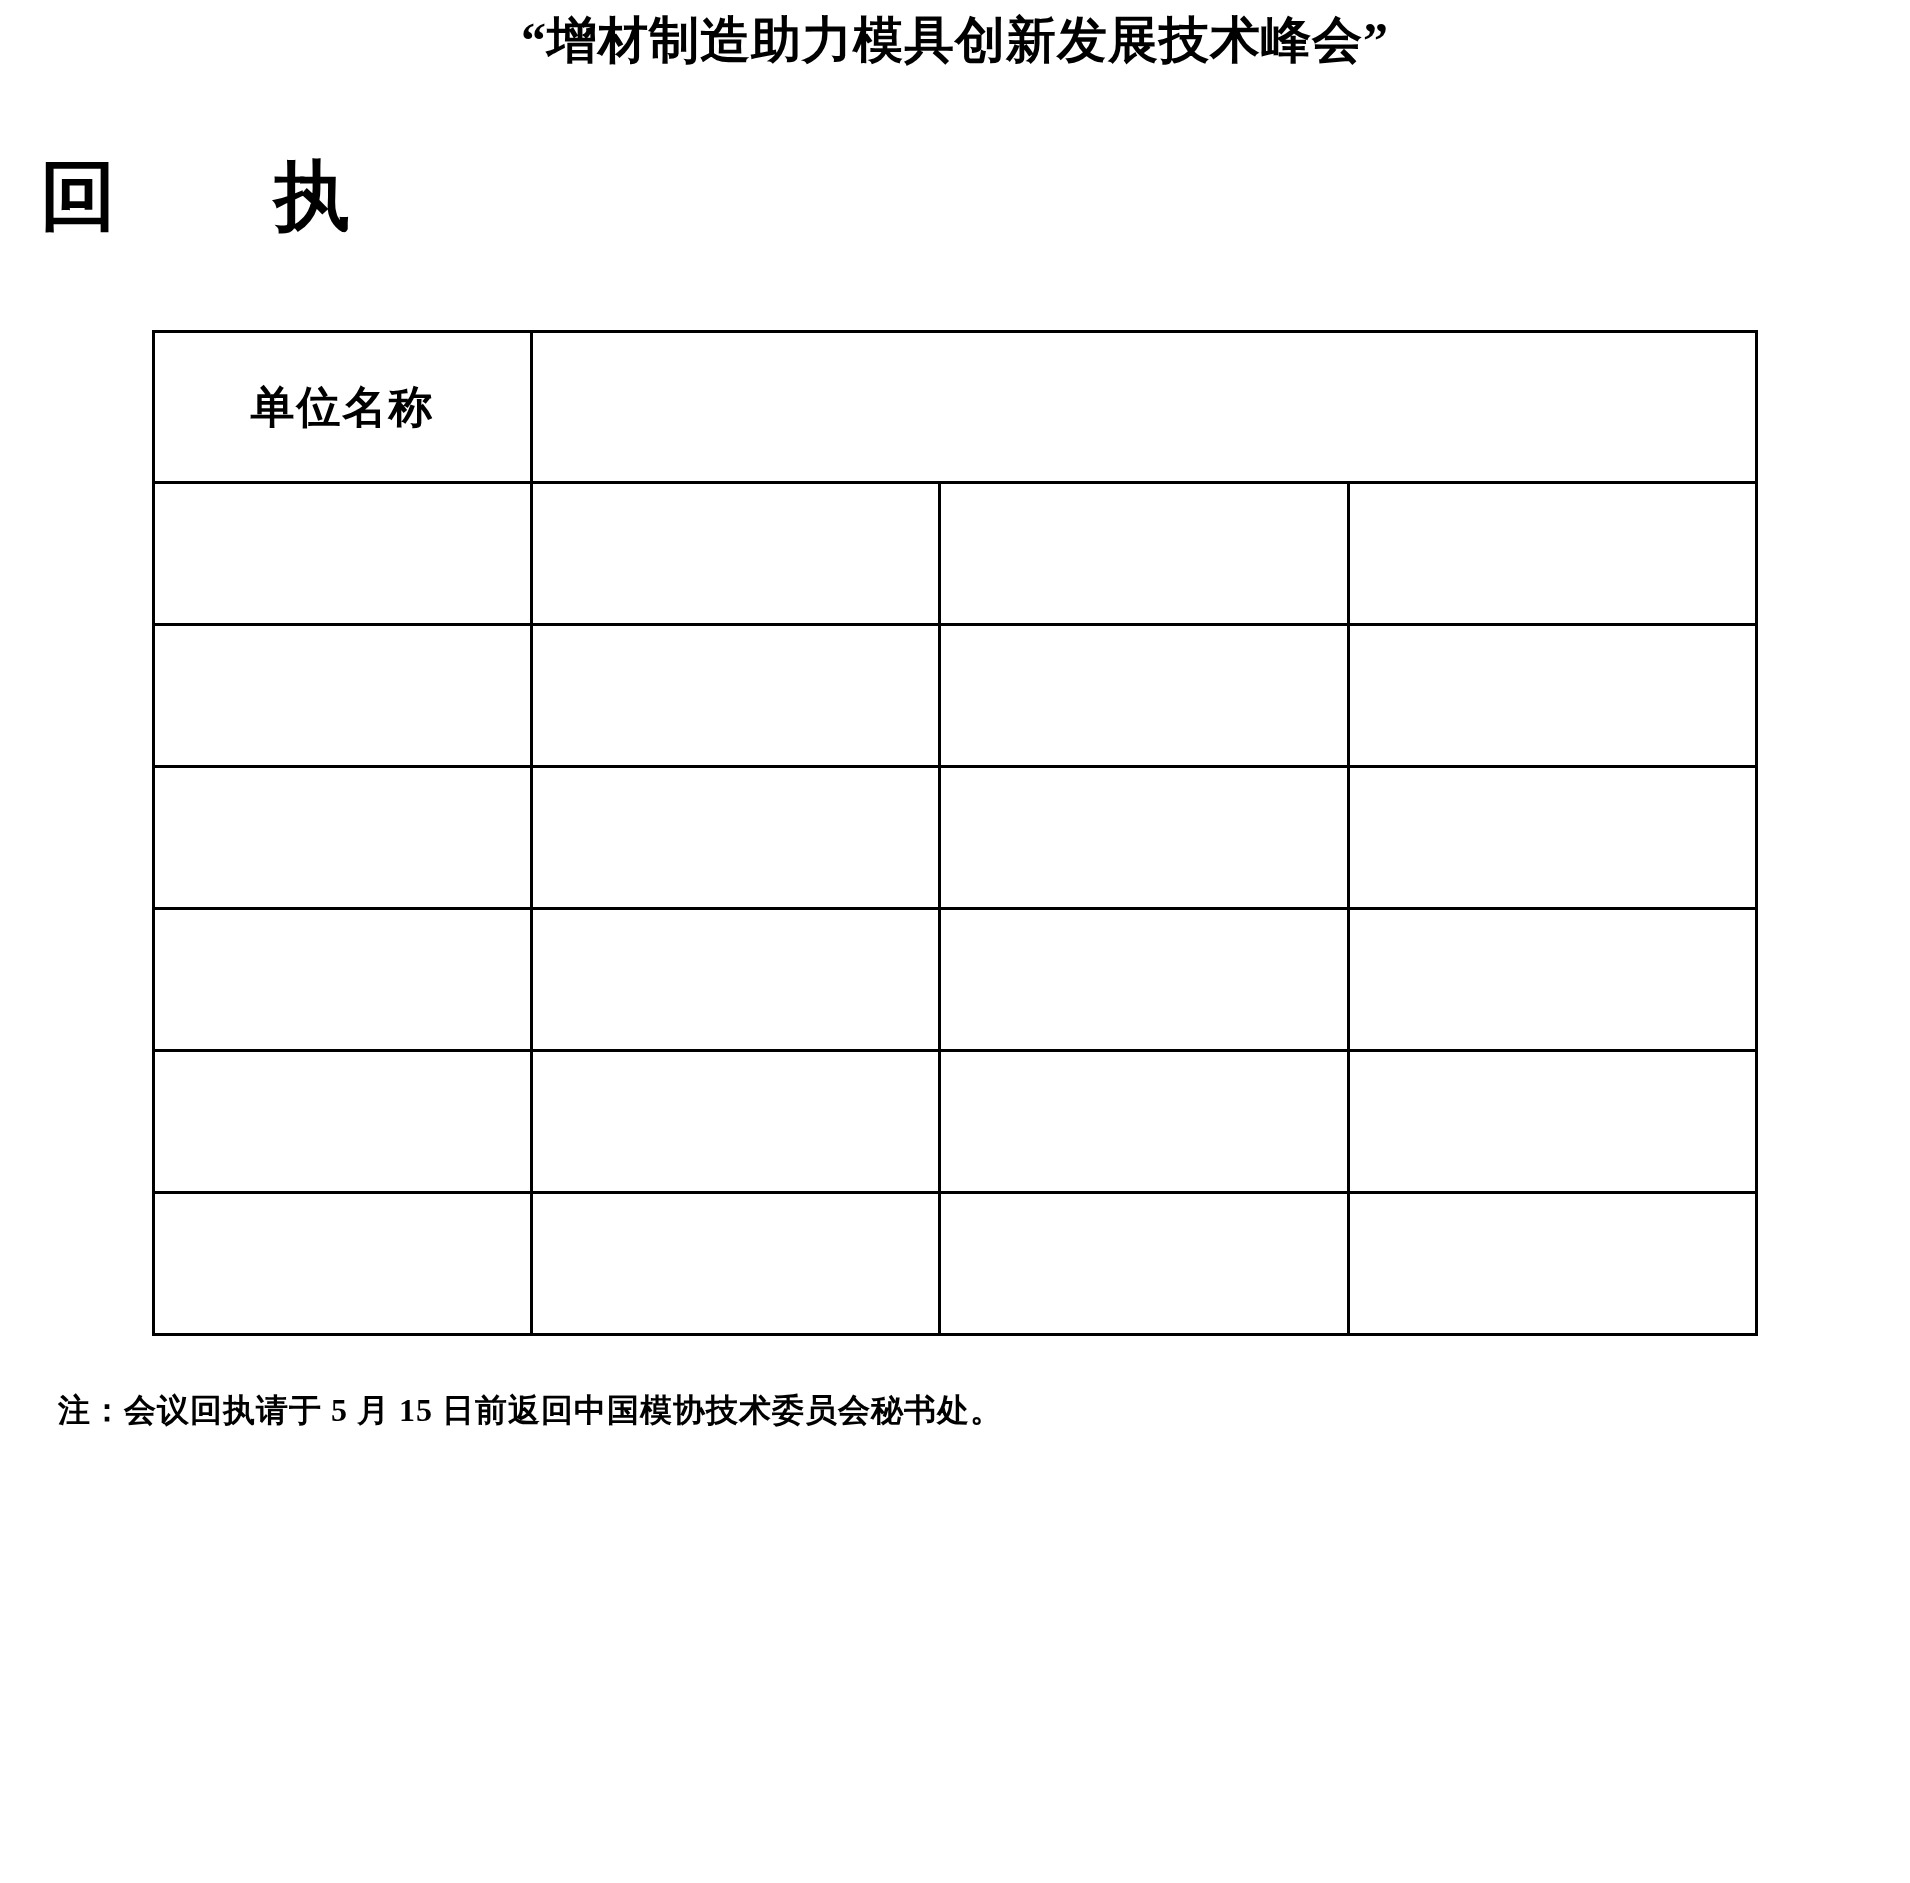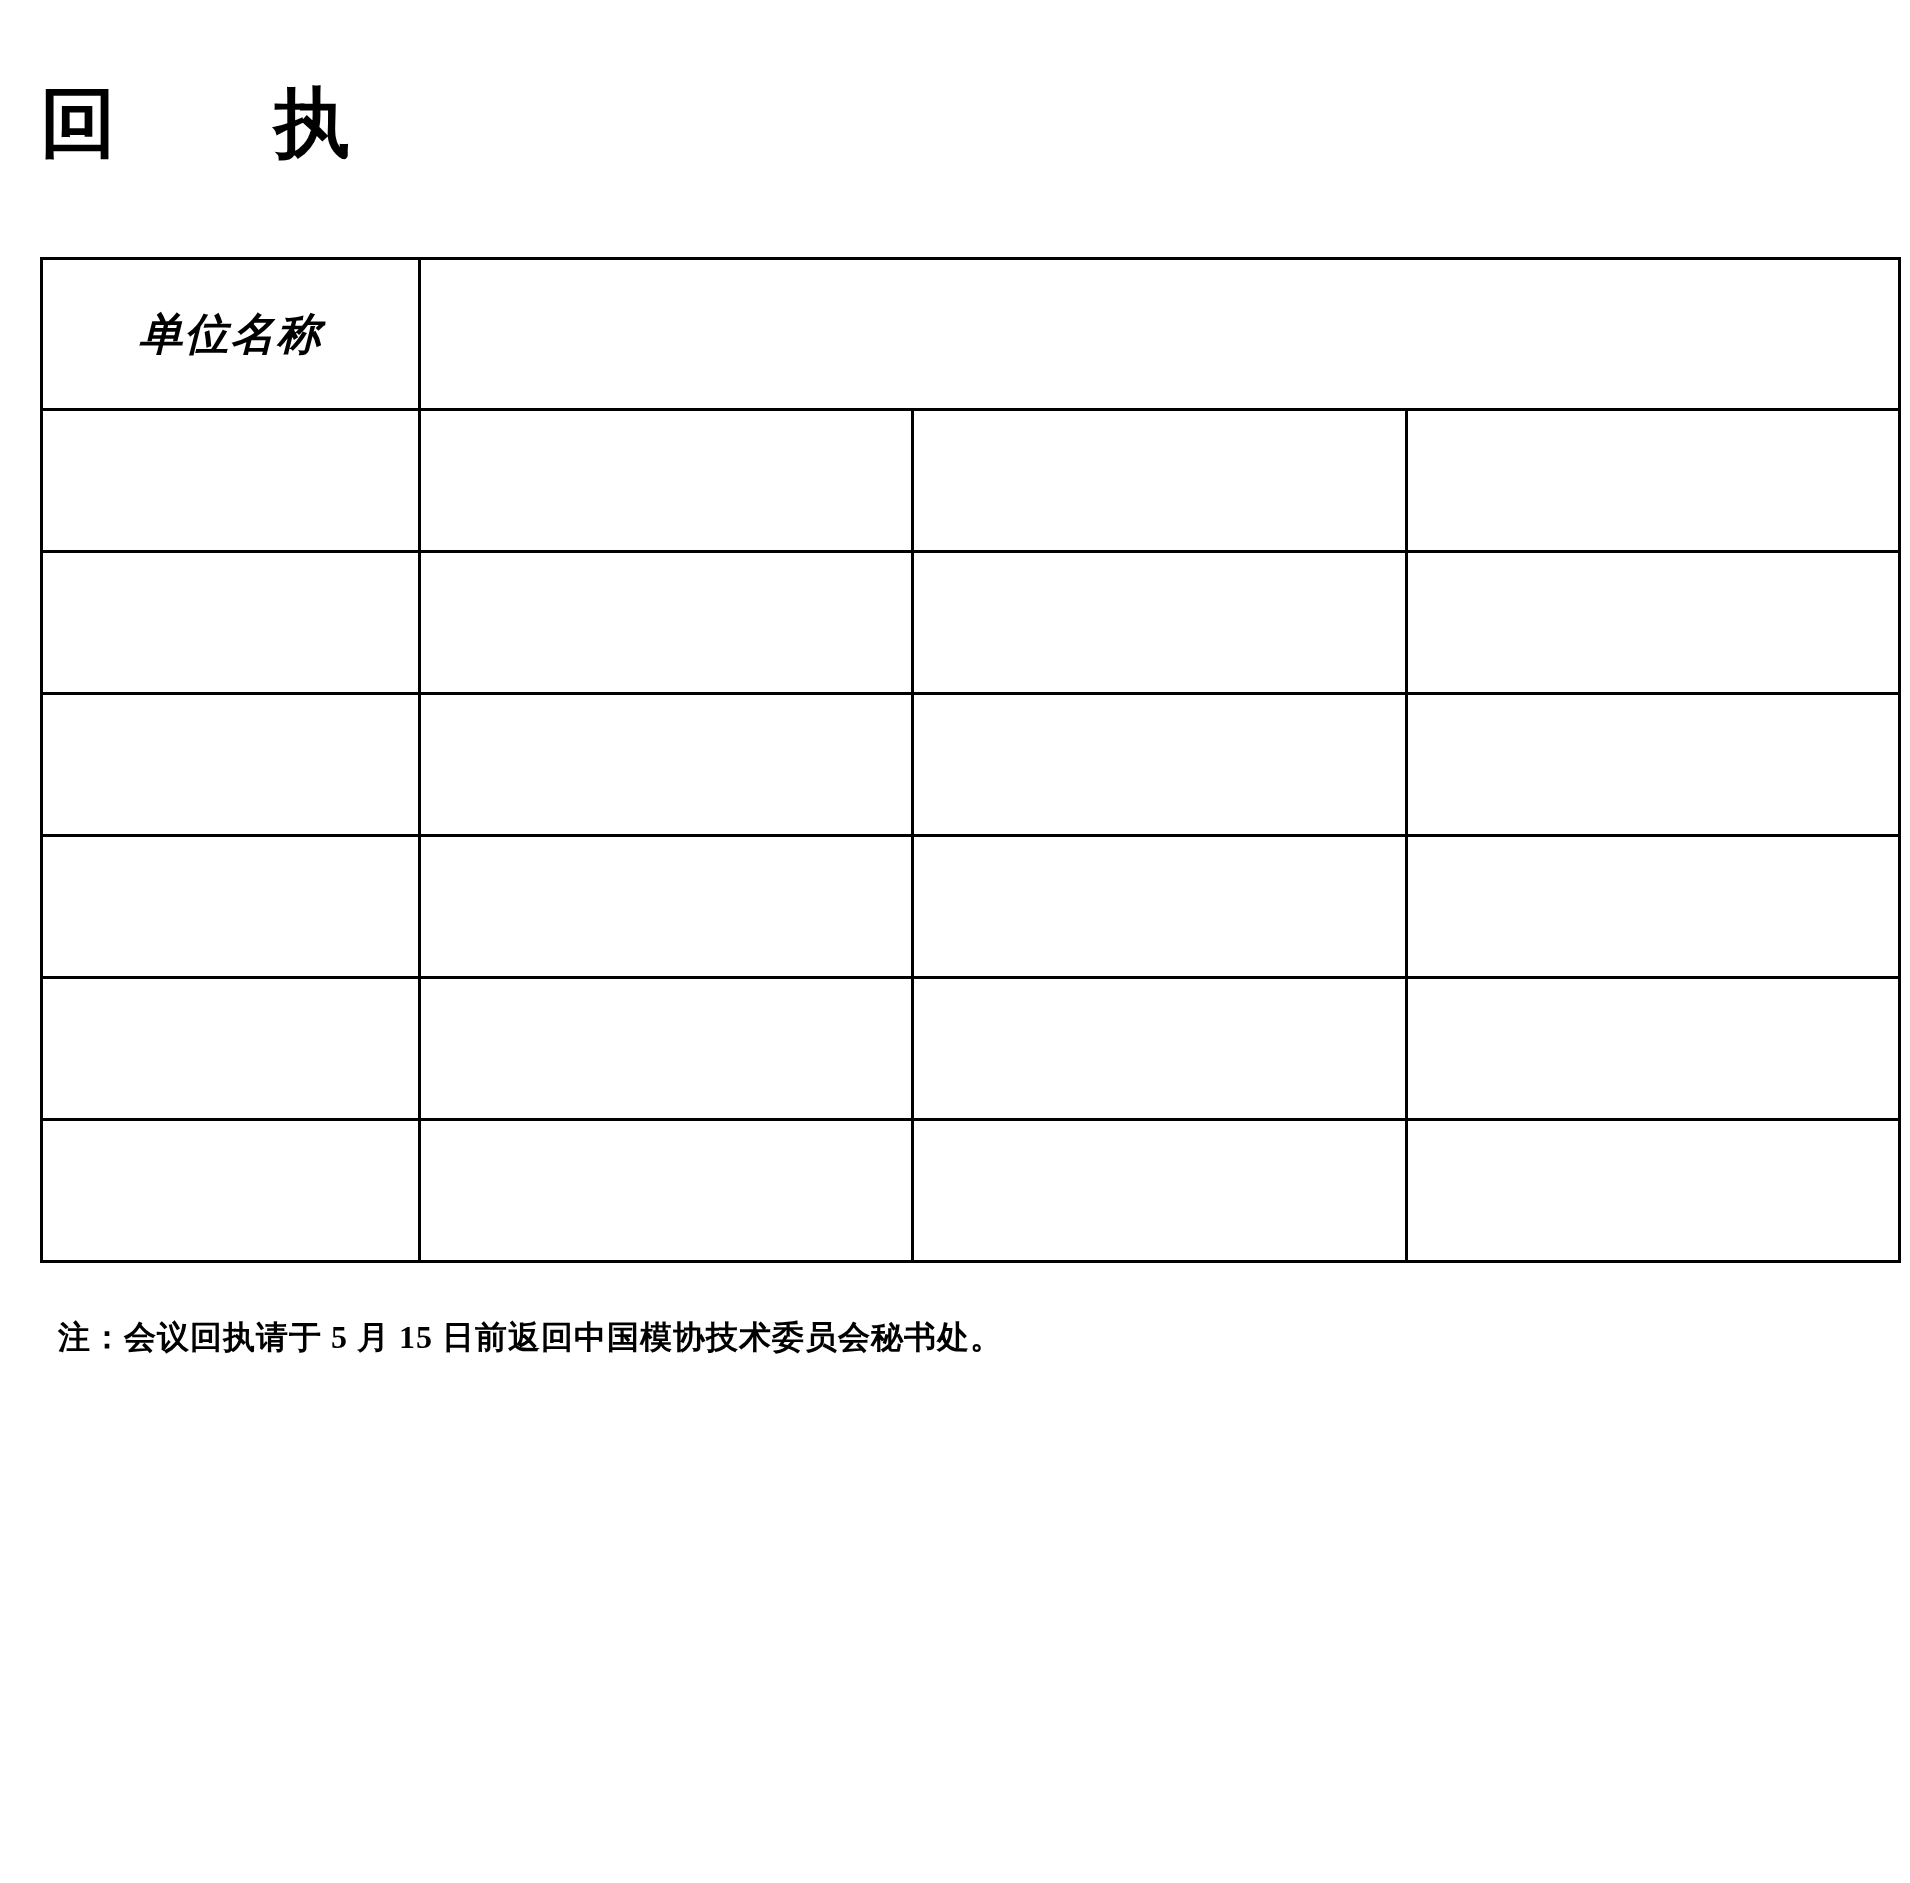--- a/index.html
+++ b/index.html
@@ -40,23 +40,22 @@
     line-height: 1.2;
   }
   .doc-subtitle .gap {
     display: inline-block;
     width: 150px;
   }
   table.receipt {
     margin: 0 auto;
     margin-top: 88px;
     border-collapse: collapse;
-    width: 1861px;
+    width: 1606px;
     table-layout: fixed;
-    font-style: italic;
   }
   table.receipt td {
     border: 3px solid #000000;
     font-size: 44px;
     font-weight: bold;
     text-align: center;
     vertical-align: middle;
     padding: 0;
     letter-spacing: 2px;
   }
@@ -84,20 +83,21 @@
     letter-spacing: 1px;
     line-height: 1.4;
     white-space: nowrap;
   }
 </style>
 </head>
 <body>
 
 <div class="page">
 
+  <div class="doc-title">“增材制造助力模具创新发展技术峰会”</div>
 
   <div class="doc-subtitle">
     <span>回</span><span class="gap"></span><span>执</span>
   </div>
 
   <table class="receipt">
     <tbody>
       <tr>
         <td class="label-cell col-name">单位名称</td>
         <td class="value-cell" colspan="3"></td>

